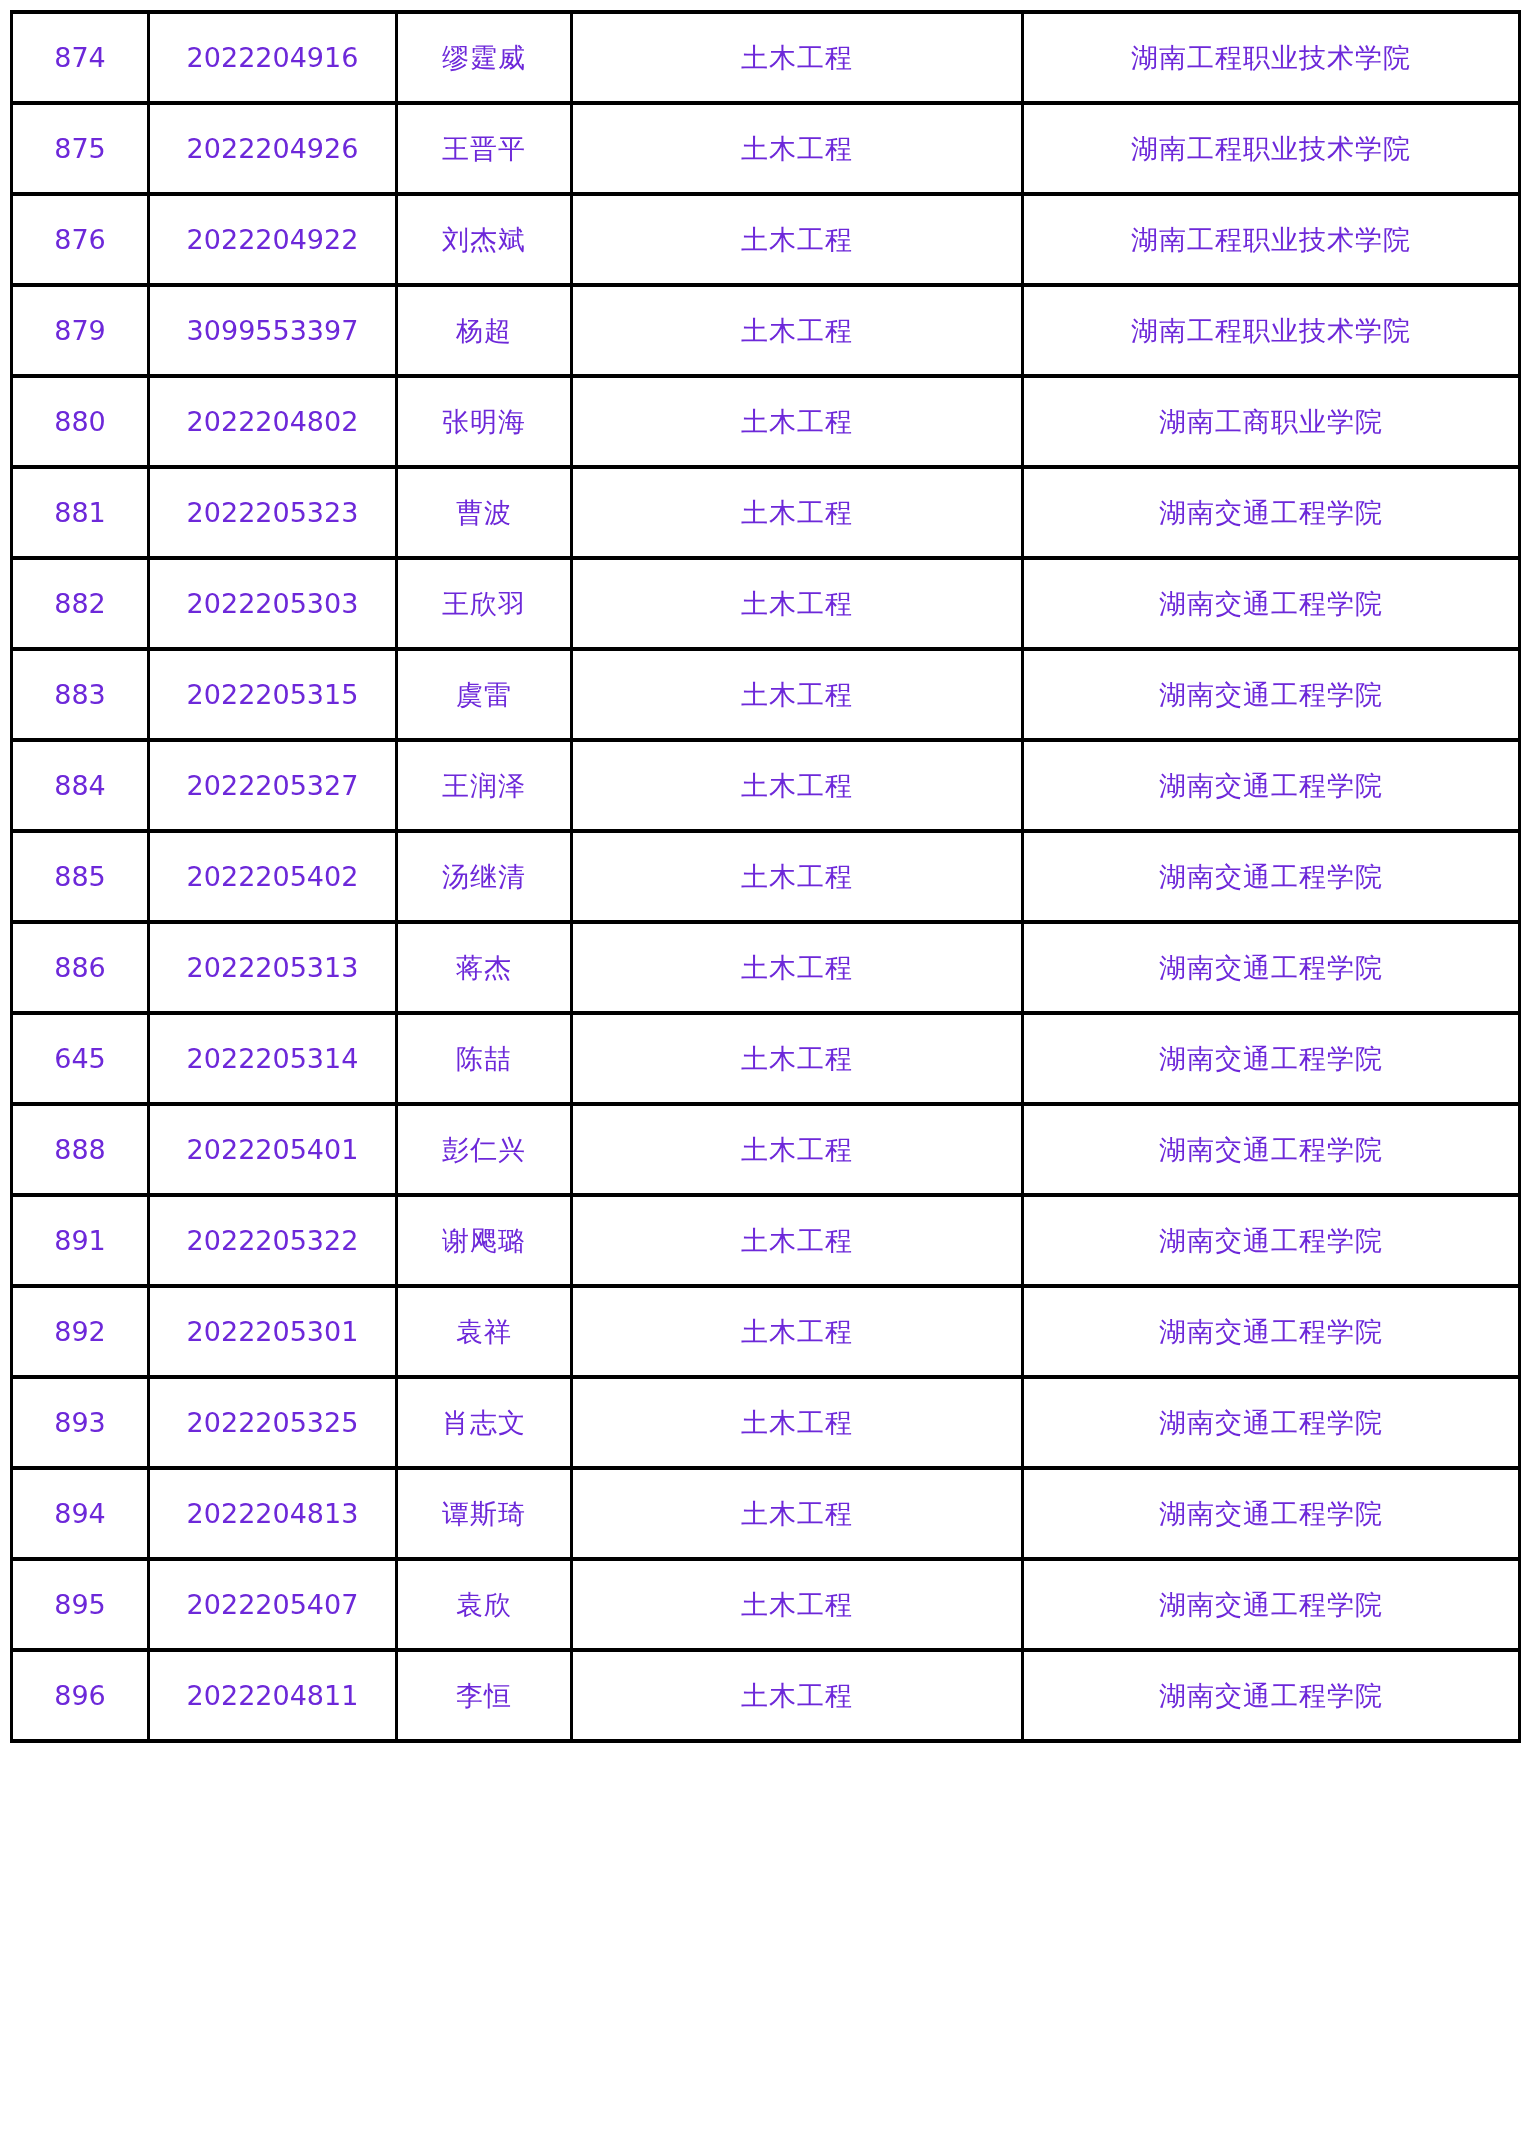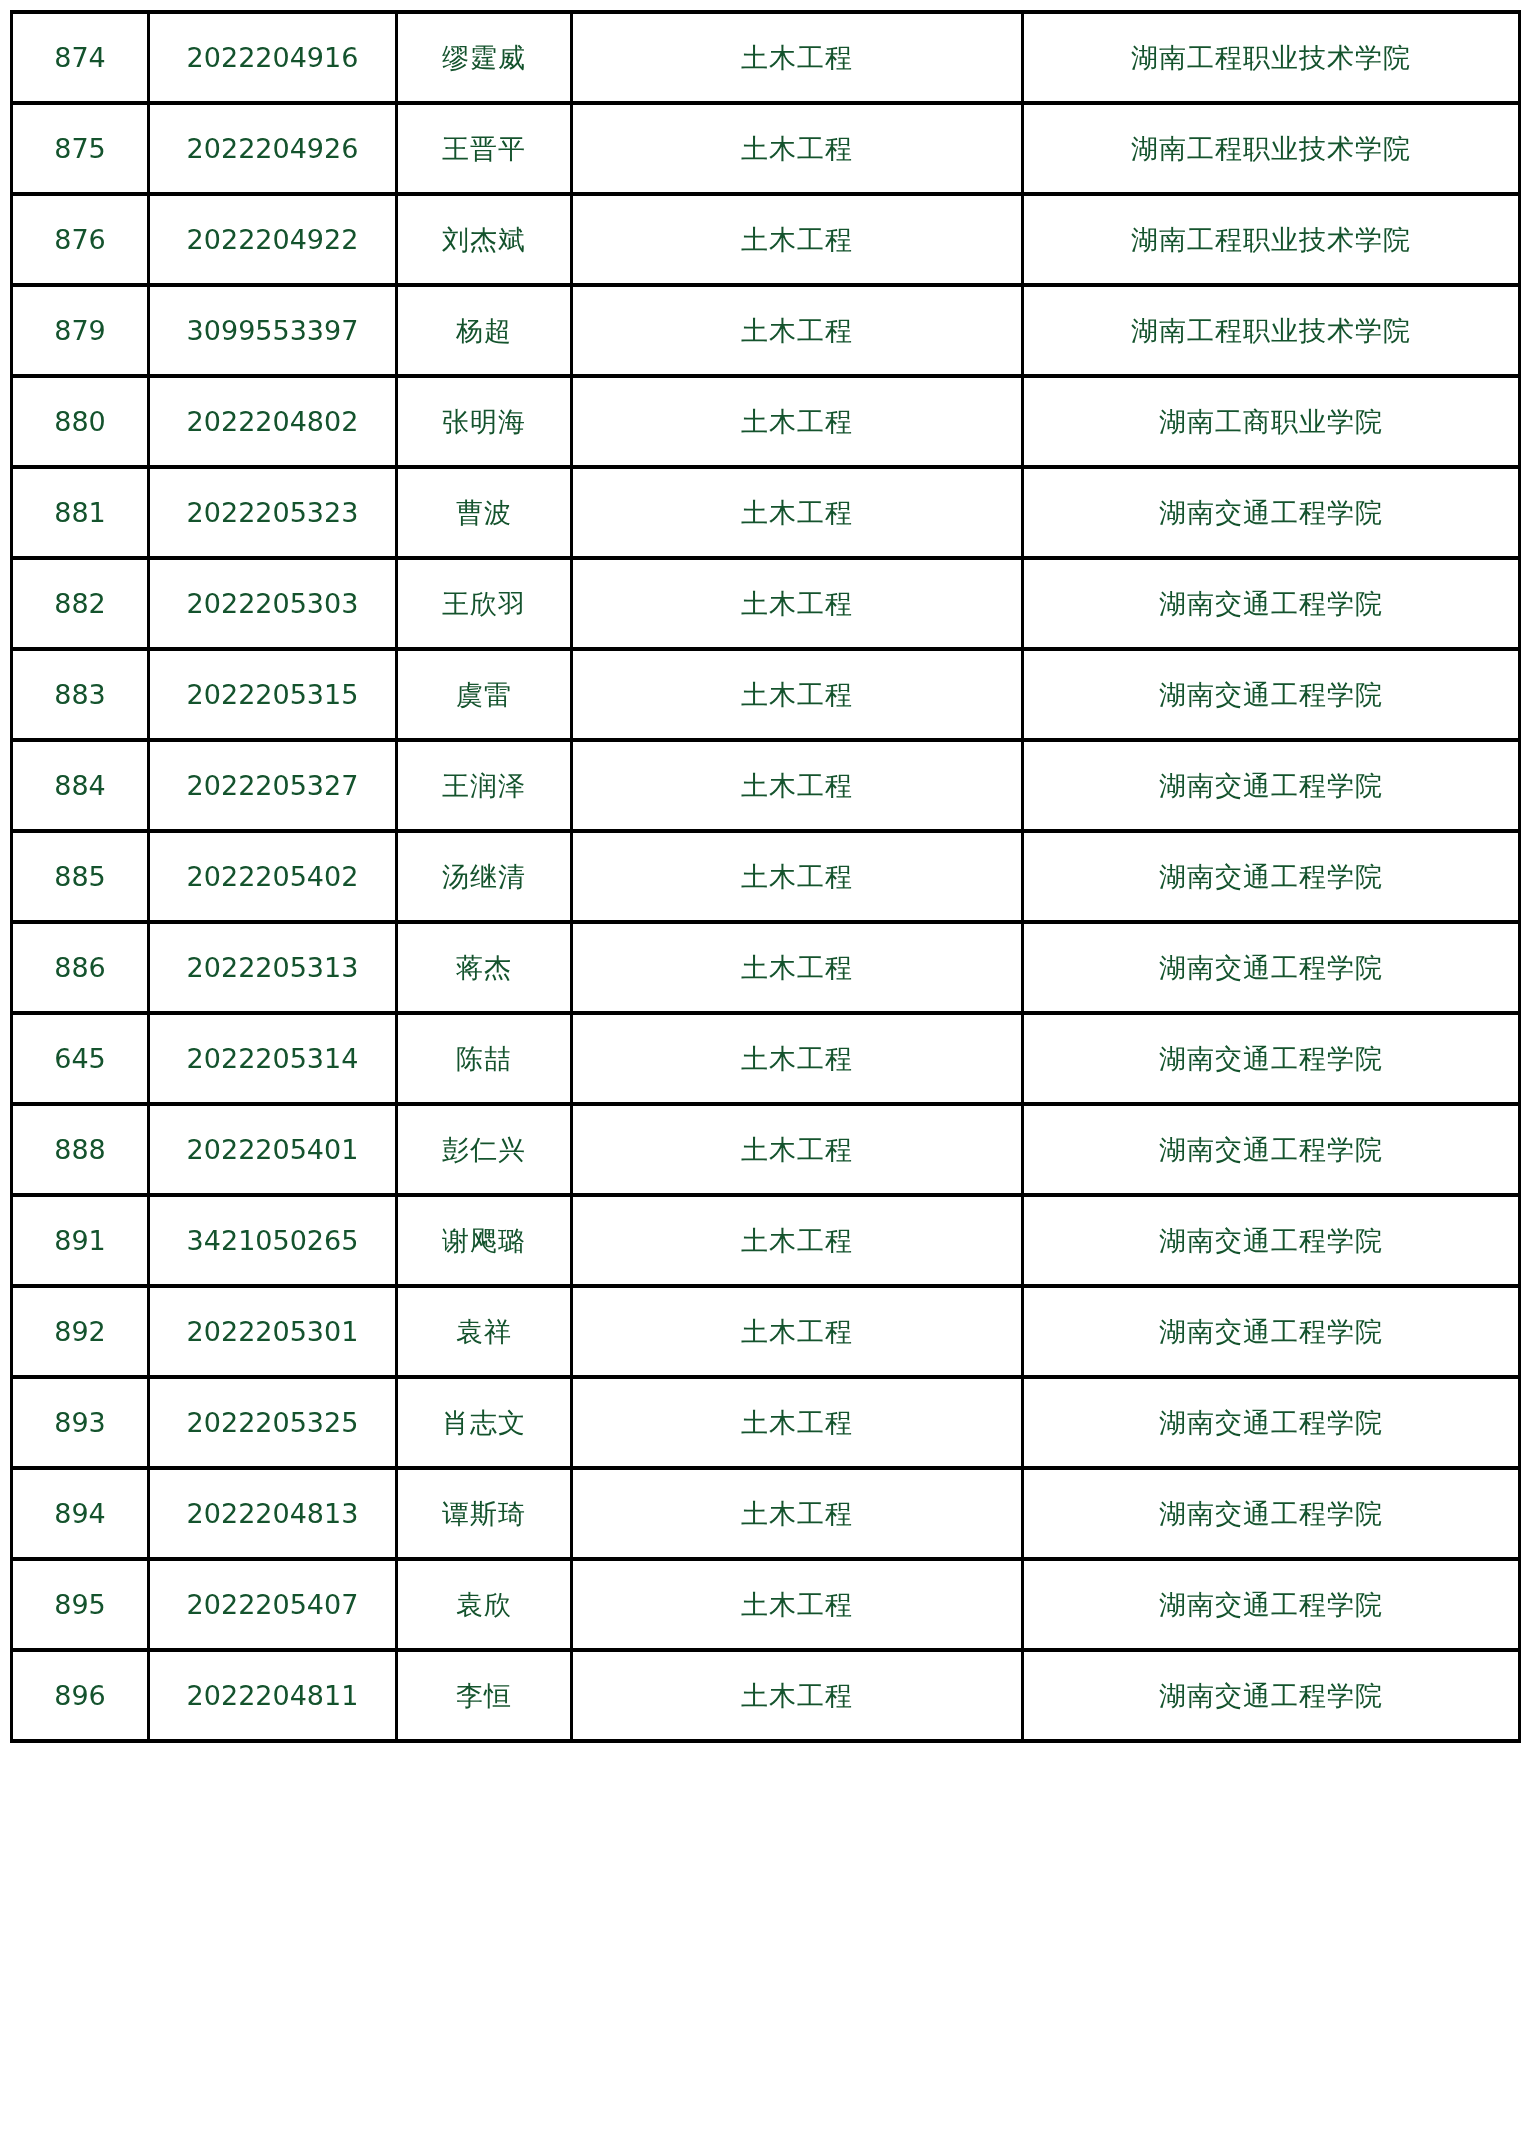--- a/index.html
+++ b/index.html
@@ -13,21 +13,21 @@
   .table-wrap {
     position: absolute;
     left: 10px;
     top: 10px;
     width: 1508px;
   }
   table.roster {
     border-collapse: collapse;
     table-layout: fixed;
     width: 1508px;
-    color: #14532d;
+    color: #6d28d9;
   }
   table.roster td {
     border: 3px solid #000000;
     border-top-width: 4px;
     border-bottom-width: 4px;
     height: 87px;
     text-align: center;
     vertical-align: middle;
     font-size: 27px;
     font-weight: 500;
@@ -139,21 +139,21 @@
         </tr>
         <tr>
           <td class="num">888</td>
           <td class="num">2022205401</td>
           <td>彭仁兴</td>
           <td>土木工程</td>
           <td>湖南交通工程学院</td>
         </tr>
         <tr>
           <td class="num">891</td>
-          <td class="num">3421050265</td>
+          <td class="num">2022205322</td>
           <td>谢飔璐</td>
           <td>土木工程</td>
           <td>湖南交通工程学院</td>
         </tr>
         <tr>
           <td class="num">892</td>
           <td class="num">2022205301</td>
           <td>袁祥</td>
           <td>土木工程</td>
           <td>湖南交通工程学院</td>

